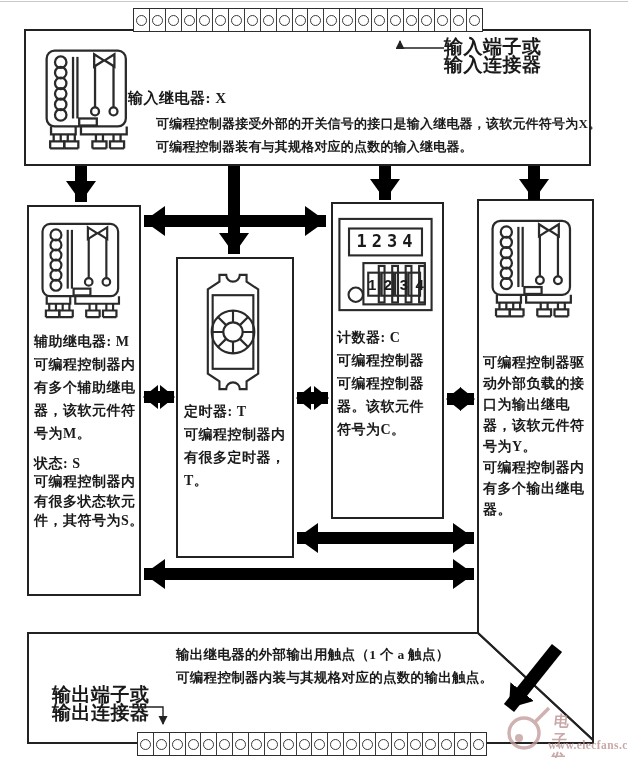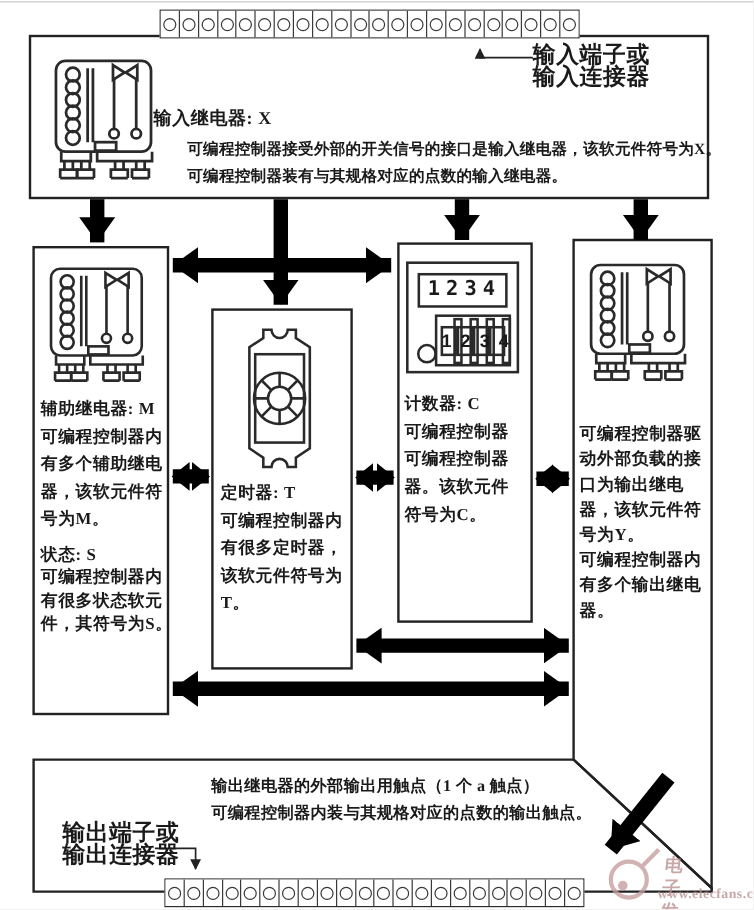--- a/index.html
+++ b/index.html
@@ -295,21 +295,20 @@
   <div class="txt f14 para lh195" style="left:34px;top:472px;">
     <div>可编程控制器内</div>
     <div>有很多状态软元</div>
     <div>件，其符号为S。</div>
   </div>
 
   <div class="txt f14" style="left:184px;top:400px;">定时器: T</div>
   <div class="txt f14 para lh23" style="left:184px;top:423px;">
     <div>可编程控制器内</div>
     <div>有很多定时器，</div>
-    <div>该软元件符号为</div>
     <div>T。</div>
   </div>
 
   <div class="txt f14" style="left:337px;top:326px;">计数器: C</div>
   <div class="txt f14 para lh23" style="left:337px;top:349px;">
     <div>可编程控制器</div>
     <div>可编程控制器</div>
     <div>器。该软元件</div>
     <div>符号为C。</div>
   </div>

